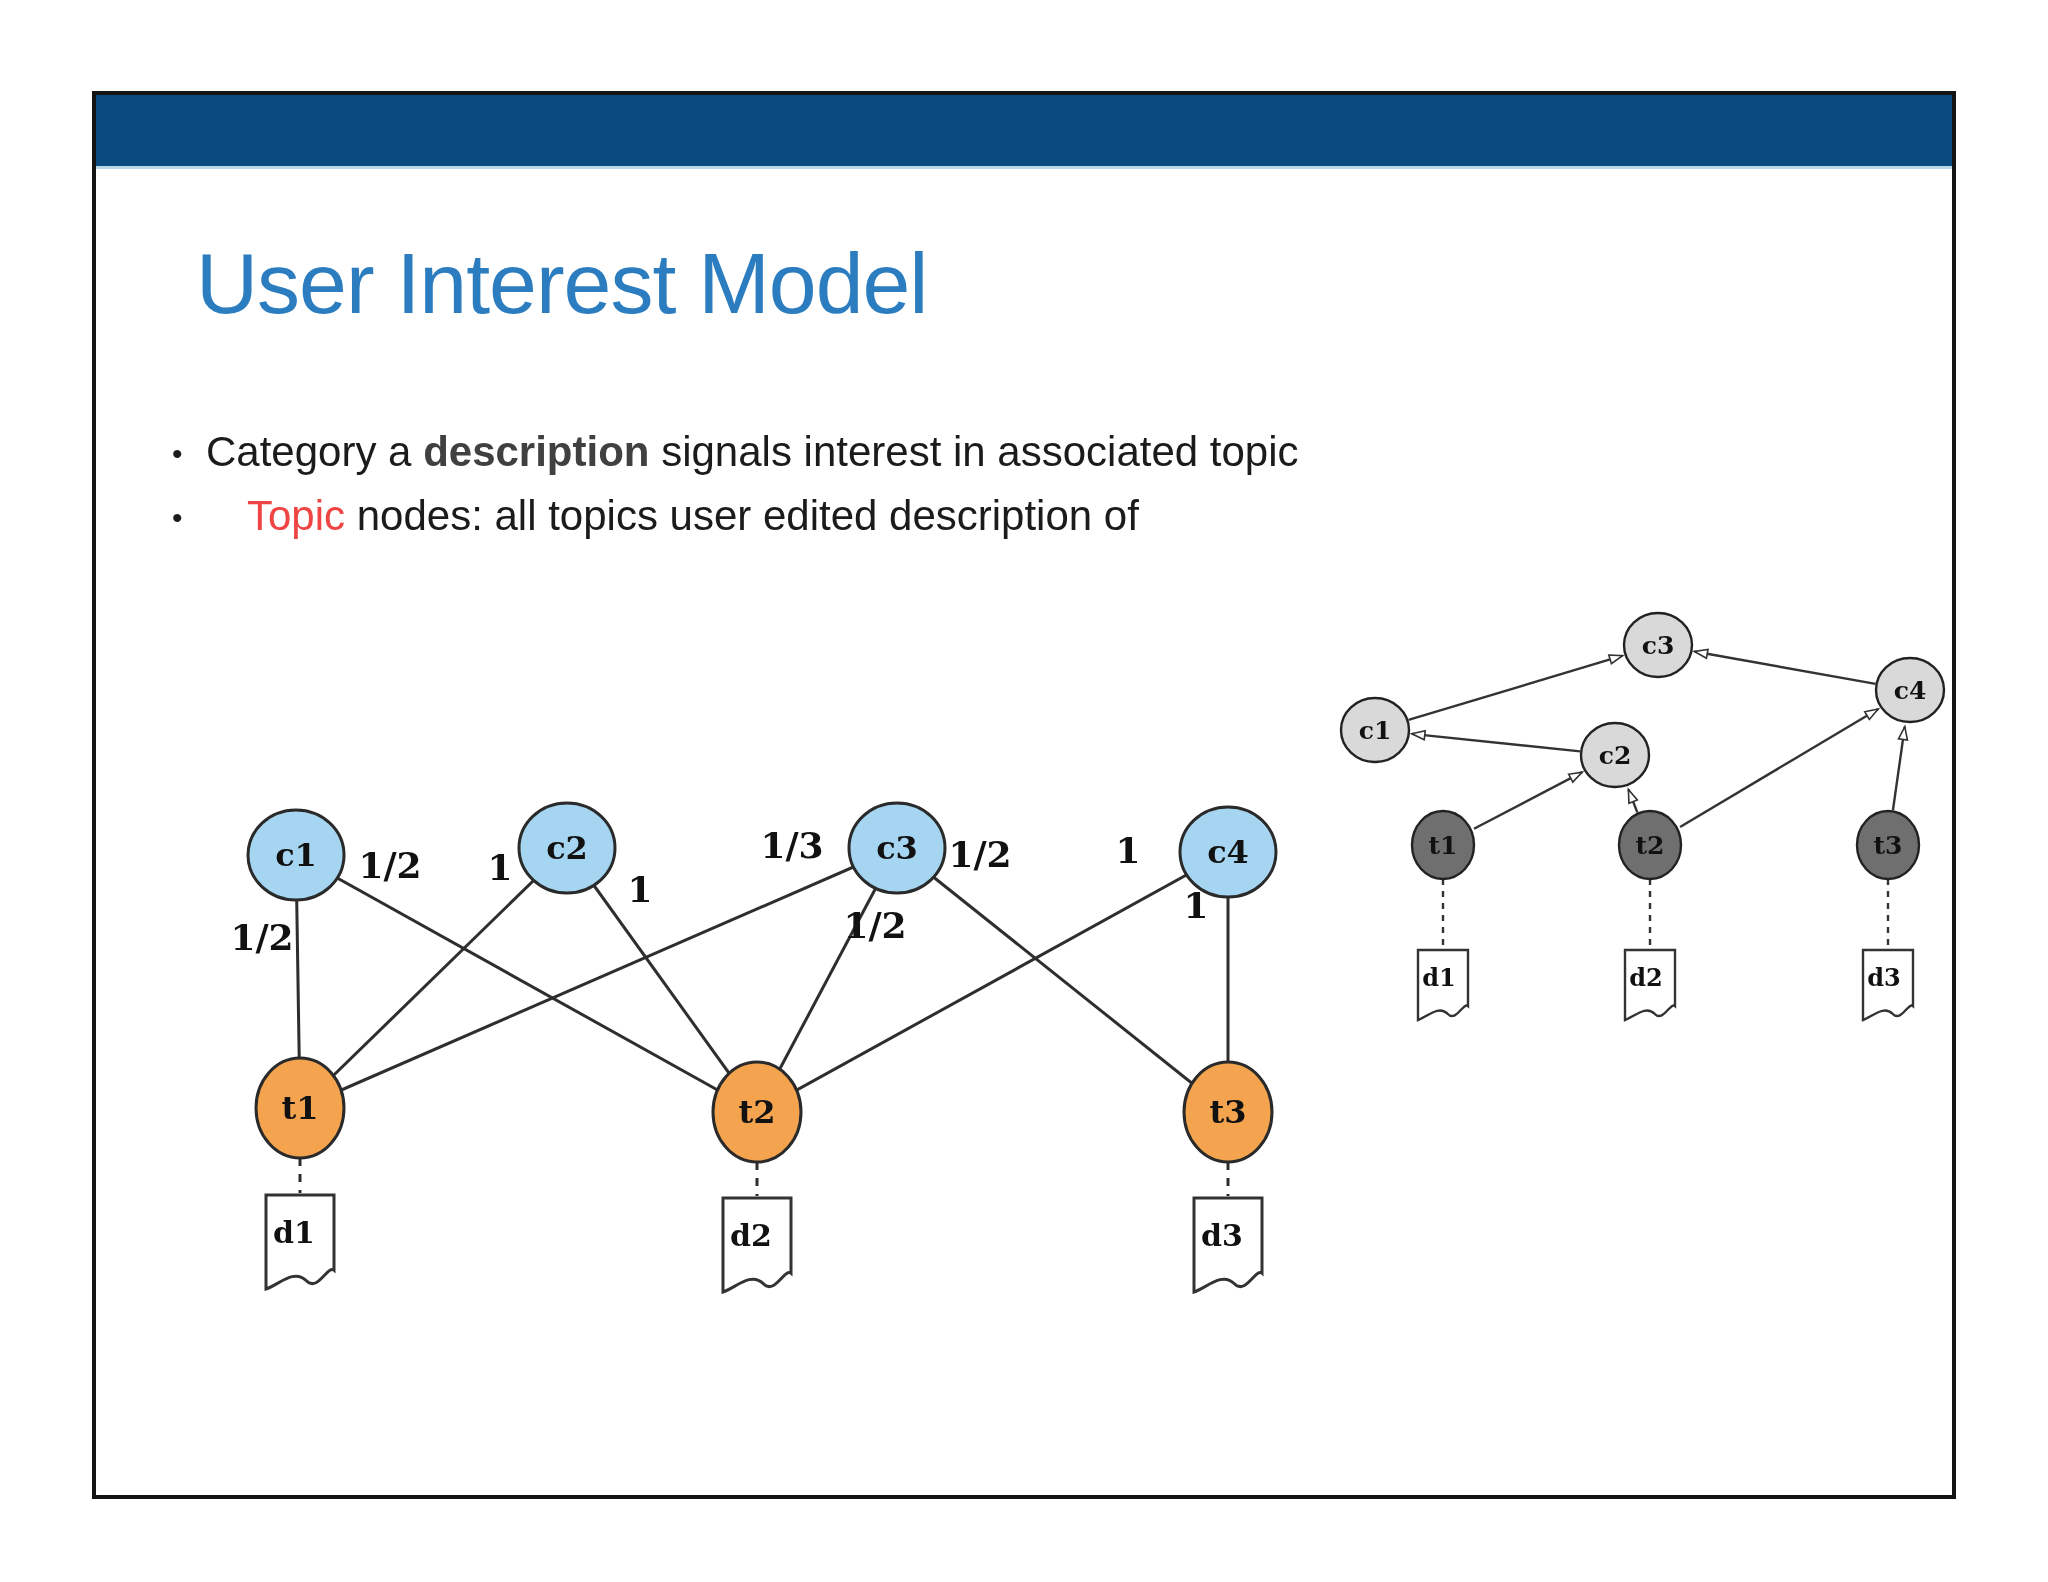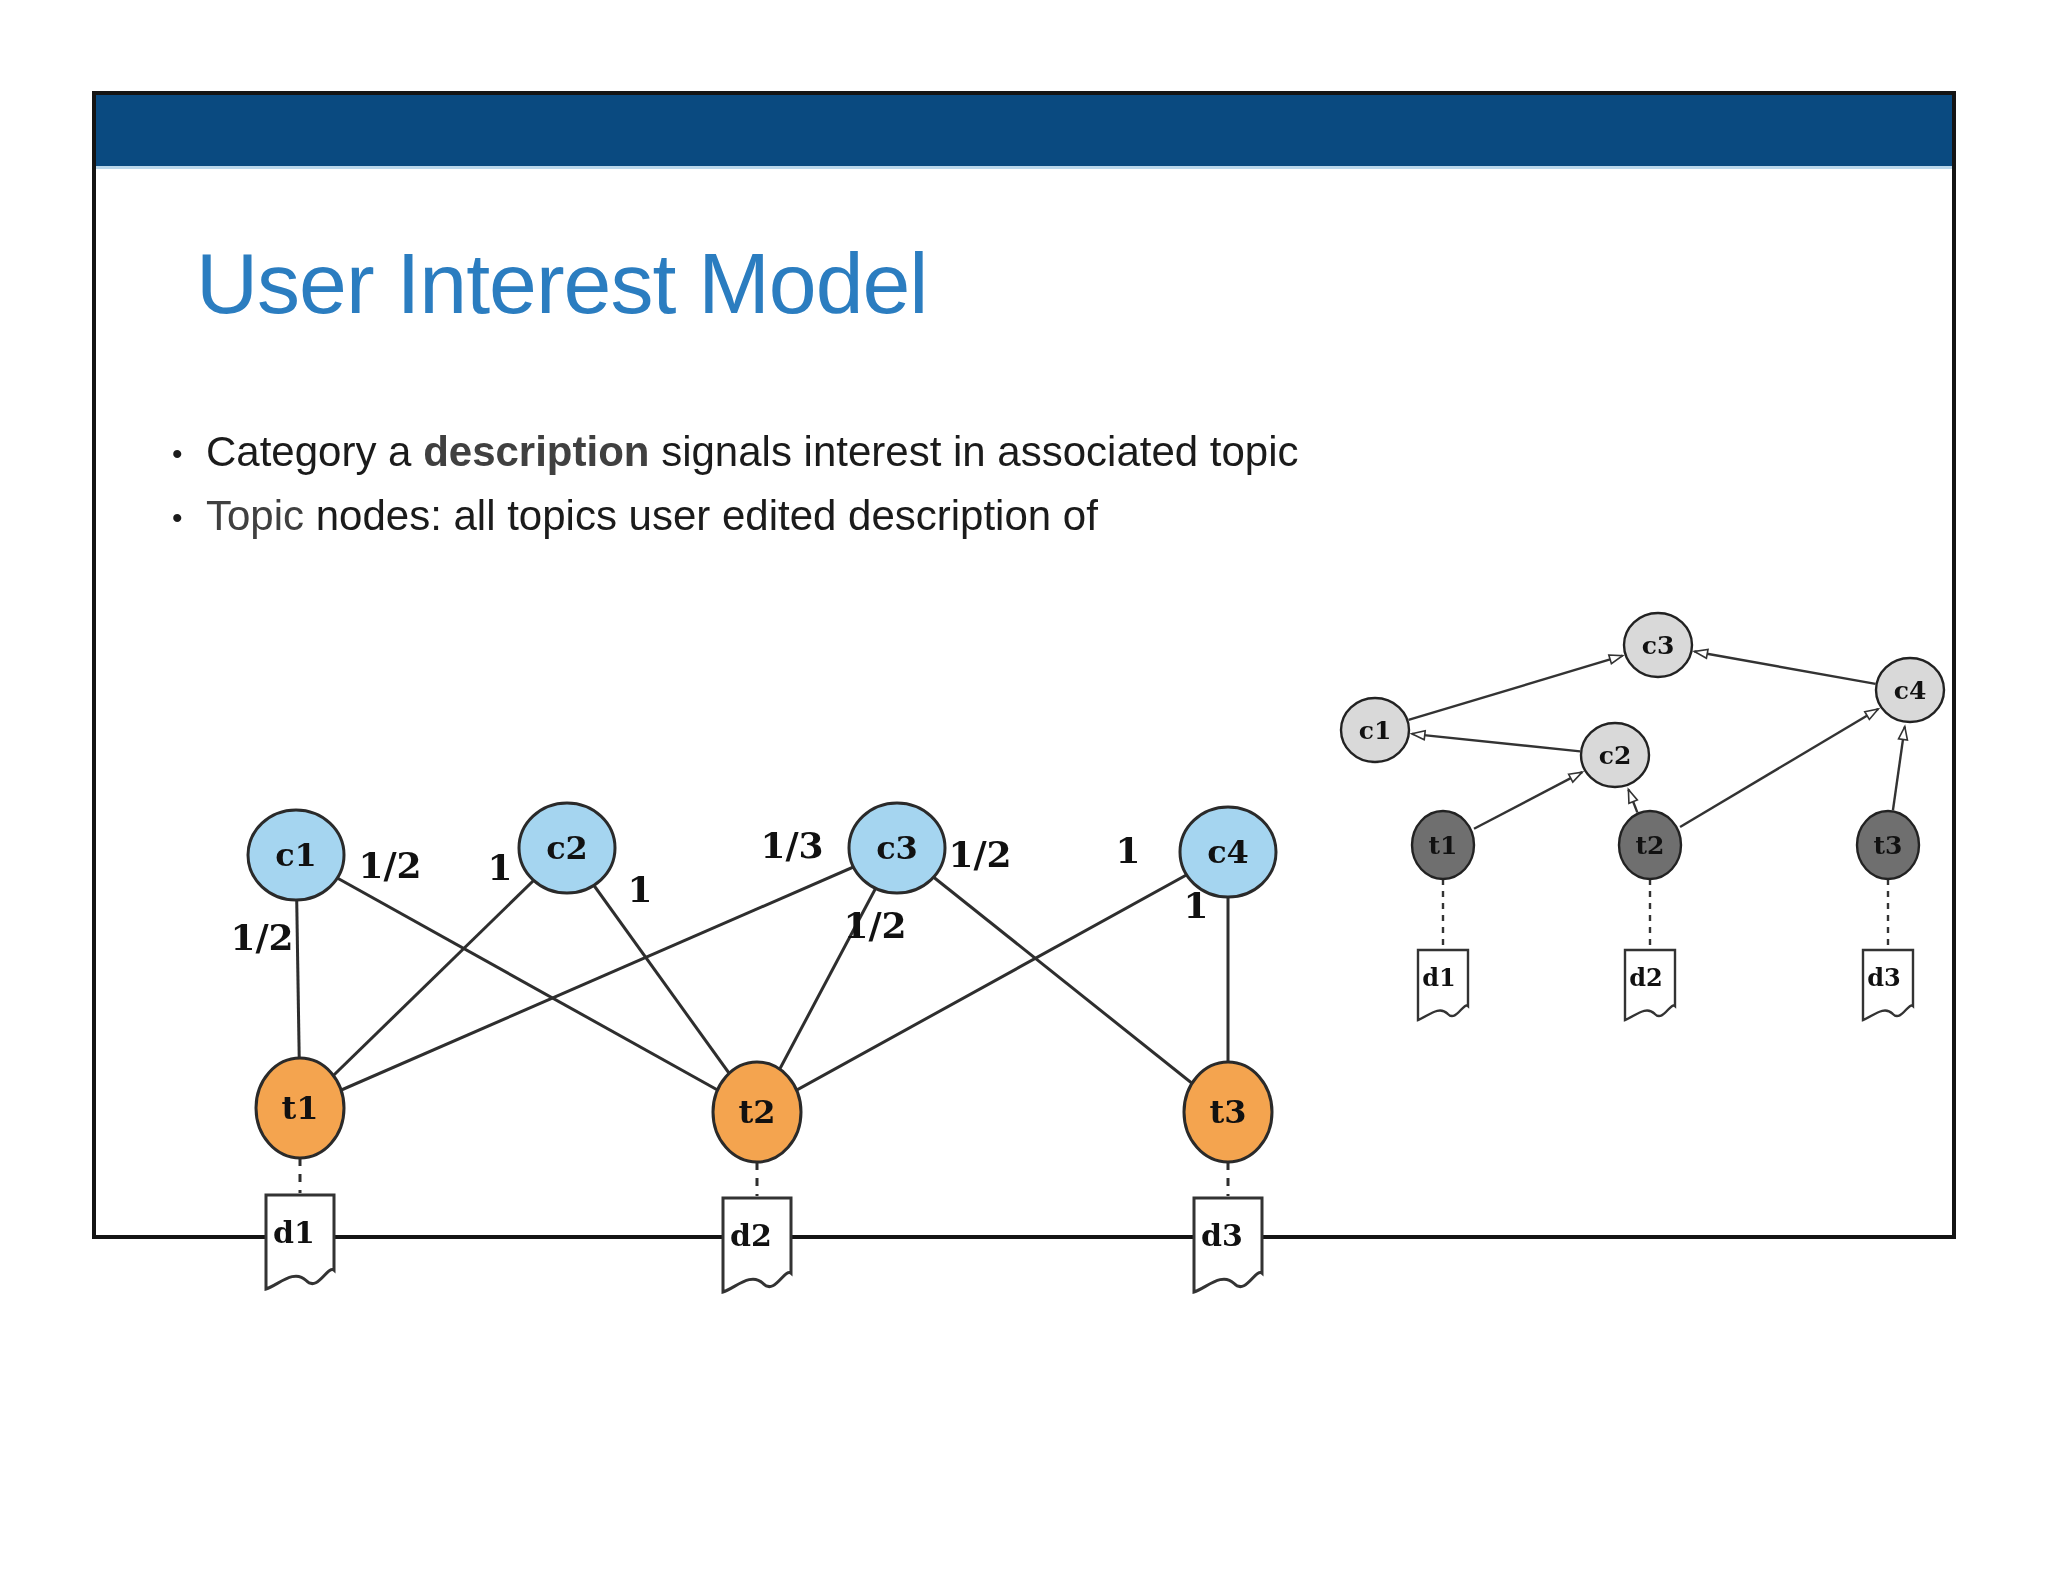--- a/index.html
+++ b/index.html
@@ -1,18 +1,18 @@
 <!DOCTYPE html>
 <html><head>
 <meta charset="utf-8">
 <style>
   html,body{margin:0;padding:0;background:#ffffff;width:2048px;height:1582px;
     font-family:"Liberation Sans",sans-serif;}
   .canvas{position:relative;width:2048px;height:1582px;background:#ffffff;overflow:hidden;}
-  .slide{position:absolute;left:92px;top:91px;width:1864px;height:1148px;
+  .slide{position:absolute;left:92px;top:91px;width:1864px;height:1408px;
     border:4px solid #141414;box-sizing:border-box;background:#ffffff;}
   .header-bar{position:absolute;left:0;top:0;width:100%;height:71px;
     border-bottom:3px solid #bad7eb;}
   .title{position:absolute;left:100px;top:138px;margin:0;font-size:86px;
     font-weight:400;letter-spacing:-1px;line-height:100px;}
   .bullets{position:absolute;left:76px;top:326px;width:1720px;margin:0;padding:0;
     list-style:none;}
   .bullets li{font-size:42px;line-height:62px;color:#1b1b1b;white-space:nowrap;}
   .bullets .dot{display:inline-block;font-size:30px;width:34px;color:#1b1b1b;
     vertical-align:2px;}
@@ -24,21 +24,21 @@
 </style>
 </head>
 <body>
 
 <div class="canvas">
   <div class="slide">
     <div class="header-bar" style="background: rgb(10, 74, 128); border-bottom-color: rgb(186, 215, 235);"></div>
     <h1 class="title" style="color: rgb(43, 125, 192);">User Interest Model</h1>
     <ul class="bullets">
         <li><span class="dot">•</span><span>Category a </span><span style="color: #404040; font-weight: bold;">description</span><span> signals interest in associated topic</span></li>
-        <li><span class="dot">•</span><span style="color: #404040;">Topic</span><span> nodes: all topics user edited description of</span></li>
+        <li><span class="dot">•</span><span style="color: #ef4444; margin-left: 41px;">Topic</span><span> nodes: all topics user edited description of</span></li>
       </ul>
     <svg id="left-graph" width="1160" height="580" viewBox="0 0 1160 580">
         <line x1="126" y1="85" x2="130" y2="338" stroke="#2e2e2e" stroke-width="3"></line>
         <line x1="126" y1="85" x2="587" y2="342" stroke="#2e2e2e" stroke-width="3"></line>
         <line x1="397" y1="78" x2="130" y2="338" stroke="#2e2e2e" stroke-width="3"></line>
         <line x1="397" y1="78" x2="587" y2="342" stroke="#2e2e2e" stroke-width="3"></line>
         <line x1="727" y1="78" x2="130" y2="338" stroke="#2e2e2e" stroke-width="3"></line>
         <line x1="727" y1="78" x2="587" y2="342" stroke="#2e2e2e" stroke-width="3"></line>
         <line x1="727" y1="78" x2="1058" y2="342" stroke="#2e2e2e" stroke-width="3"></line>
         <line x1="1058" y1="82" x2="587" y2="342" stroke="#2e2e2e" stroke-width="3"></line>

